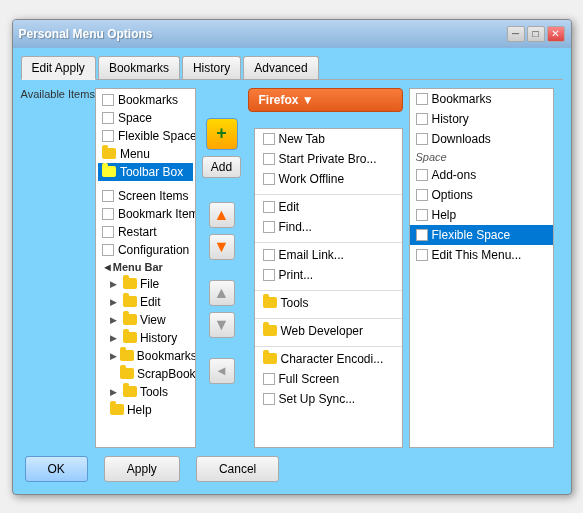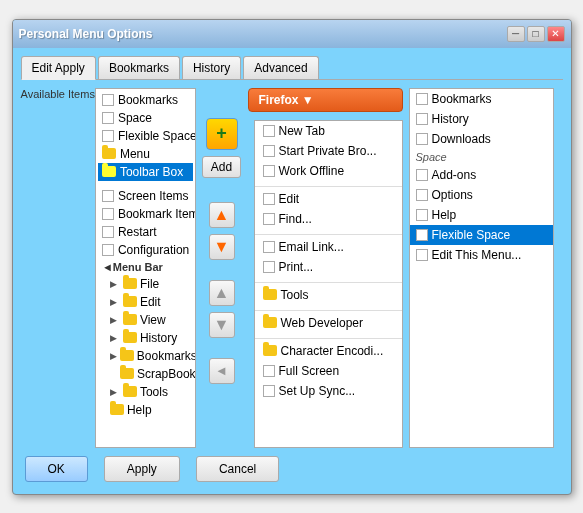--- a/index.html
+++ b/index.html
@@ -214,21 +214,21 @@
       border: 1px solid #c04a10;
       border-radius: 4px;
       padding: 4px 10px;
       color: #fff;
       font-weight: bold;
       font-size: 12px;
       cursor: pointer;
       display: flex;
       align-items: center;
       gap: 5px;
-      margin-bottom: 8px;
+      margin-bottom: 16px;
       width: 100%;
     }
     .center-list {
       border: 1px solid #aaa;
       background: #fff;
       flex: 1;
       overflow-y: auto;
       margin-left: 6px;
     }
     .center-item {

